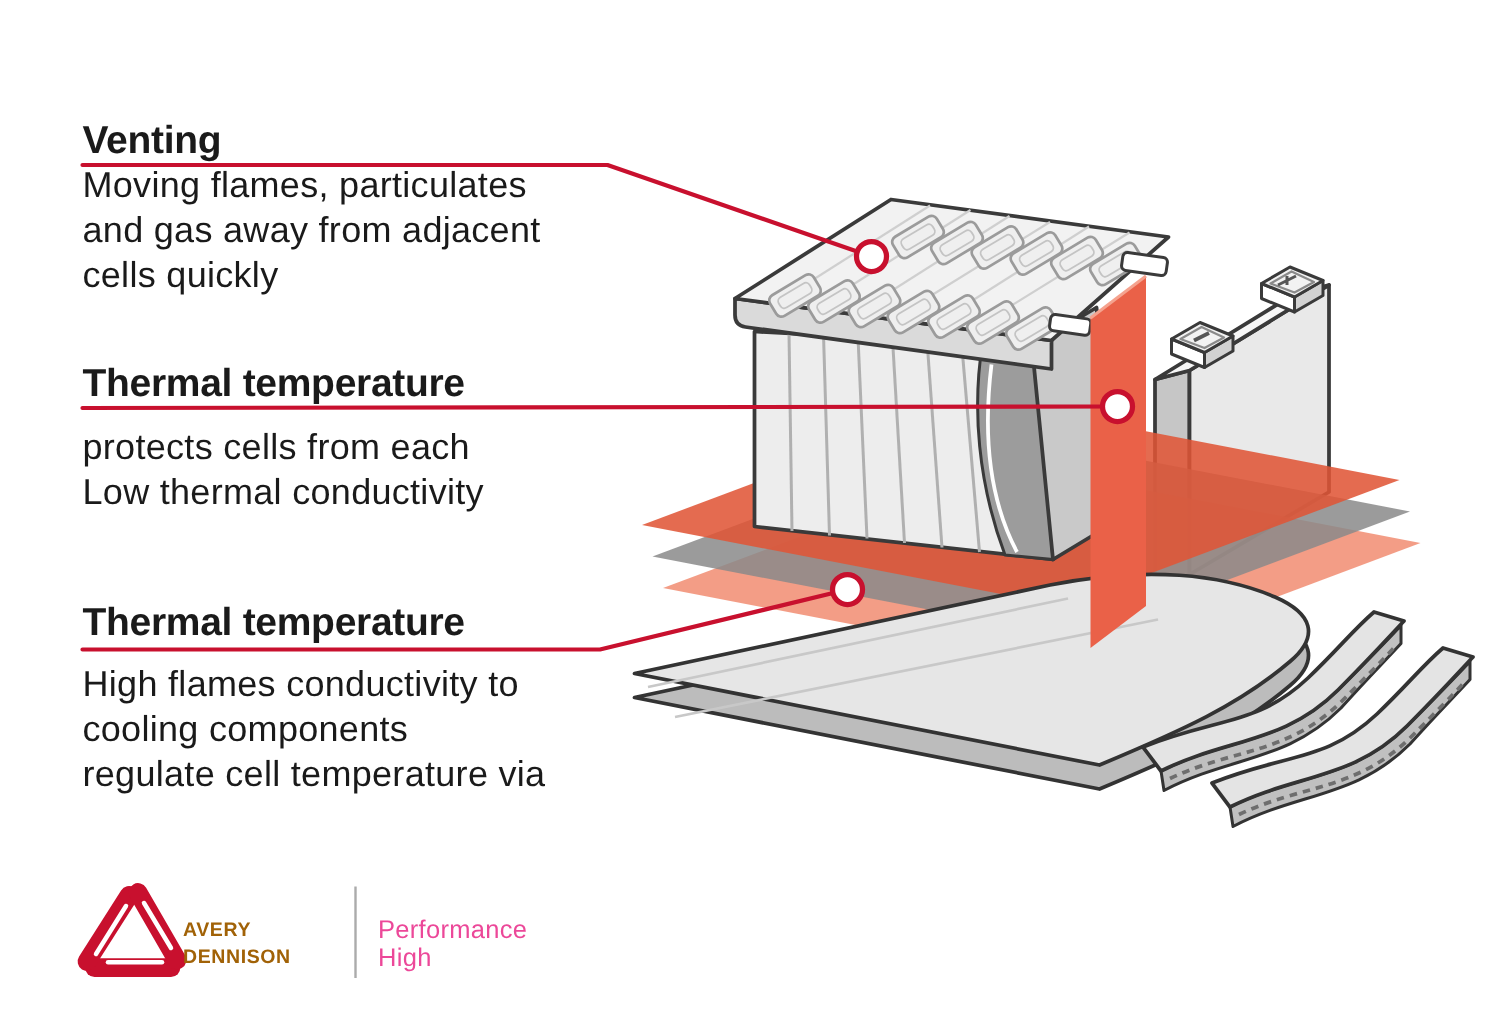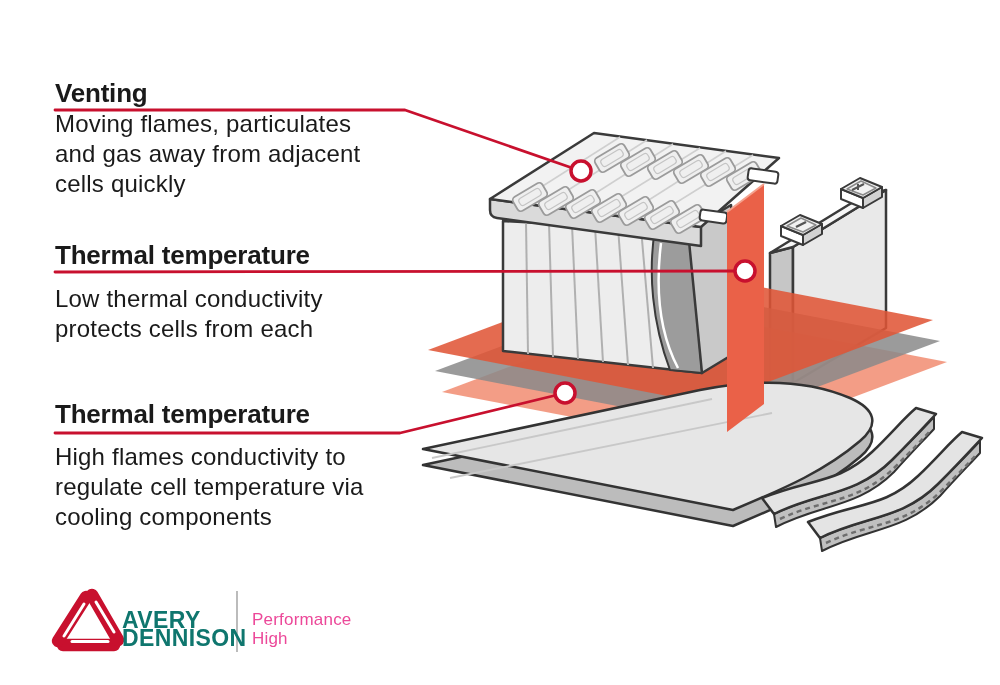--- a/index.html
+++ b/index.html
@@ -14,22 +14,22 @@
   .callout-body{
     position:absolute;left:55px;font-size:24px;line-height:30px;letter-spacing:0.2px;white-space:nowrap;
   }
   #title-0{top:78px;}
   #body-0{top:109px;}
   #title-1{top:240px;}
   #body-1{top:284px;}
   #title-2{top:399px;}
   #body-2{top:442px;}
   .brand-text{
-    position:absolute;left:122px;top:611px;font-size:23px;line-height:18px;font-weight:700;
-    color:#0f766e;letter-spacing:0.4px;white-space:nowrap;
+    position:absolute;left:122px;top:611px;font-size:13px;line-height:18px;font-weight:700;
+    color:#a16207;letter-spacing:0.4px;white-space:nowrap;
   }
   .division-text{
     position:absolute;left:252px;top:610px;font-size:17px;line-height:19px;font-weight:400;
     color:#ec4899;letter-spacing:0.2px;white-space:nowrap;
   }
 </style>
 </head>
 <body>
 
 <svg class="scene" viewBox="0 0 1000 685" aria-hidden="true">
@@ -212,29 +212,29 @@
 
 <div class="callout-title" id="title-0">Venting</div>
 <div class="callout-body" id="body-0">
   <div>Moving flames, particulates</div>
   <div>and gas away from adjacent</div>
   <div>cells quickly</div>
 </div>
 
 <div class="callout-title" id="title-1">Thermal temperature</div>
 <div class="callout-body" id="body-1">
+  <div>protects cells from each</div>
   <div>Low thermal conductivity</div>
-  <div>protects cells from each</div>
 </div>
 
 <div class="callout-title" id="title-2">Thermal temperature</div>
 <div class="callout-body" id="body-2">
   <div>High flames conductivity to</div>
+  <div>cooling components</div>
   <div>regulate cell temperature via</div>
-  <div>cooling components</div>
 </div>
 
 <div class="brand-text">
   <div>AVERY</div>
   <div>DENNISON</div>
 </div>
 <div class="division-text">
   <div>Performance</div>
   <div>High</div>
 </div>

